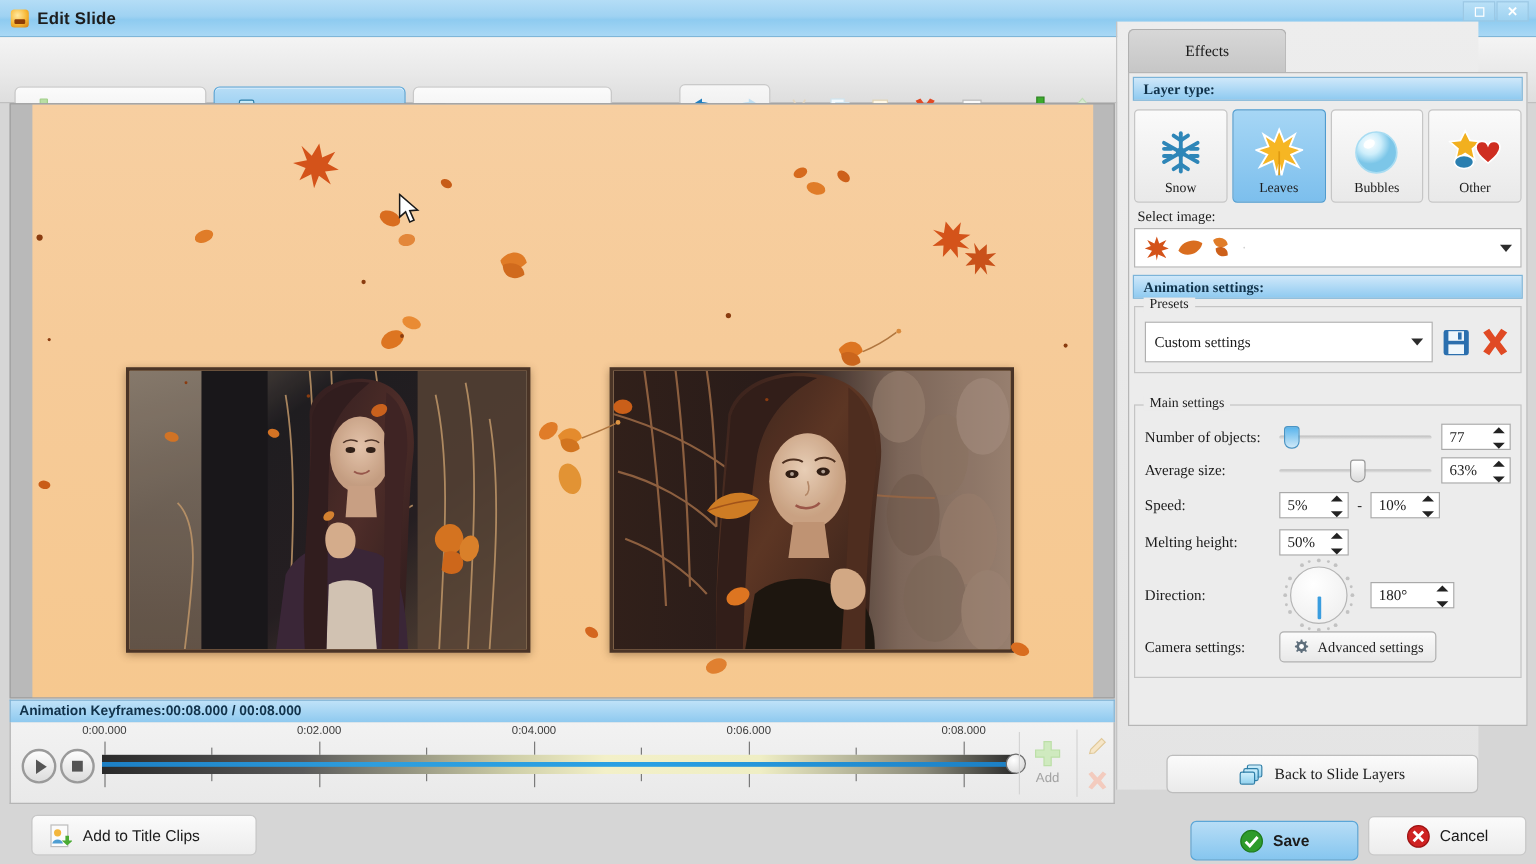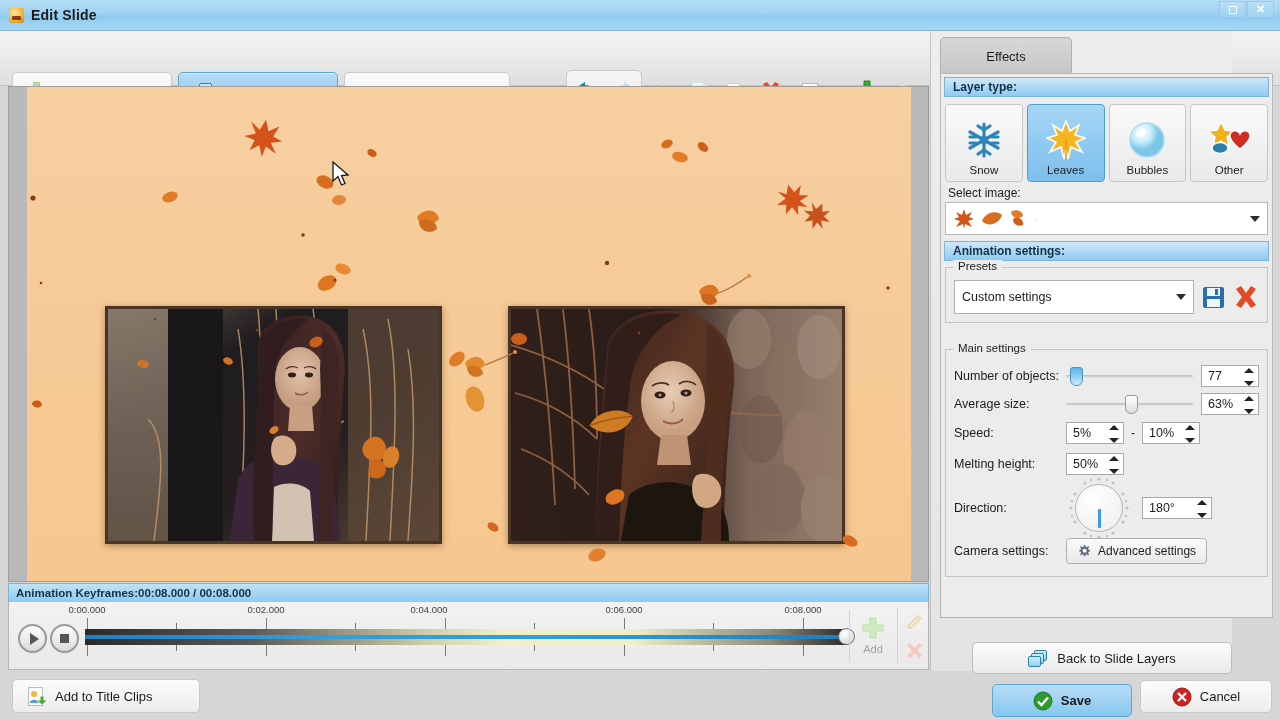--- a/index.html
+++ b/index.html
@@ -175,44 +175,45 @@
   }
   .kf-add-lbl{ font-size:11px;color:#a2a2a2;}
   .kf-side{
     position:absolute; left:888px; top:6px; width:33px; height:56px;
     border-left:1px solid #d4d4d4;
     display:flex;flex-direction:column;align-items:center;justify-content:space-around;
   }
 
   
   .bottom-left-btn{
-    position:absolute; left:12px; top:679px; width:188px; height:34px;
+    position:absolute; left:26px; top:679px; width:188px; height:34px;
     border:1px solid #c8c8c8; border-radius:5px;
     background:linear-gradient(to bottom,#fbfbfb,#ececec);
     display:flex;align-items:center;gap:9px;padding:0 13px;font-size:13px;
   }
   .btn-save{
     position:absolute; right:148px; top:684px; width:140px; height:33px;
     border:1px solid #5aa6d8; border-radius:5px;
     background:linear-gradient(to bottom,#b7ddf6,#86c6ef);
     display:flex;align-items:center;justify-content:center;gap:8px;
     font-size:13px;font-weight:bold;
   }
   .btn-cancel{
     position:absolute; right:8px; top:680px; width:132px; height:33px;
     border:1px solid #c8c8c8; border-radius:5px;
     background:linear-gradient(to bottom,#fbfbfb,#ececec);
     display:flex;align-items:center;justify-content:center;gap:8px;font-size:13px;
   }
 
   
   .rpanel{
-    position:absolute; left:930px; top:31px; width:302px; height:640px;
+    position:absolute; left:930px; top:18px; width:302px; height:640px;
     background:linear-gradient(to bottom,#ededed,#e4e4e4);
     border-left:1px solid #c4c4c4;
+    font-family:Liberation Serif, serif;
   }
   .tabbar{ position:absolute; left:0; top:0; width:350px; height:40px; }
   .tab{
     position:absolute; left:9px; top:6px; width:132px; height:37px;
     background:linear-gradient(to bottom,#d7d7d7,#c6c6c6);
     border:1px solid #b0b0b0; border-bottom:none;
     border-top-left-radius:5px; border-top-right-radius:5px;
     display:flex;align-items:center;justify-content:center;
     font-size:13px;
   }
@@ -661,21 +662,21 @@
       <div class="tri"></div>
     </div>
     <div class="rnd-btn" id="kf-stop">
       <div class="sq-st"></div>
     </div>
 
     <div class="ruler">
 
       <div class="tick-lbl" style="left:2px">0:00.000</div>
       <div class="tick-lbl" style="left:181px">0:02.000</div>
-      <div class="tick-lbl" style="left:344px">0:04.000</div>
+      <div class="tick-lbl" style="left:360px">0:04.000</div>
       <div class="tick-lbl" style="left:539px">0:06.000</div>
       <div class="tick-lbl" style="left:718px">0:08.000</div>
 
       <div class="tick" style="left:2px;  top:14px;height:11px"></div>
       <div class="tick" style="left:181px;top:14px;height:11px"></div>
       <div class="tick" style="left:360px;top:14px;height:11px"></div>
       <div class="tick" style="left:539px;top:14px;height:11px"></div>
       <div class="tick" style="left:718px;top:14px;height:11px"></div>
       <div class="tick" style="left:2px;  top:41px;height:11px"></div>
       <div class="tick" style="left:181px;top:41px;height:11px"></div>

